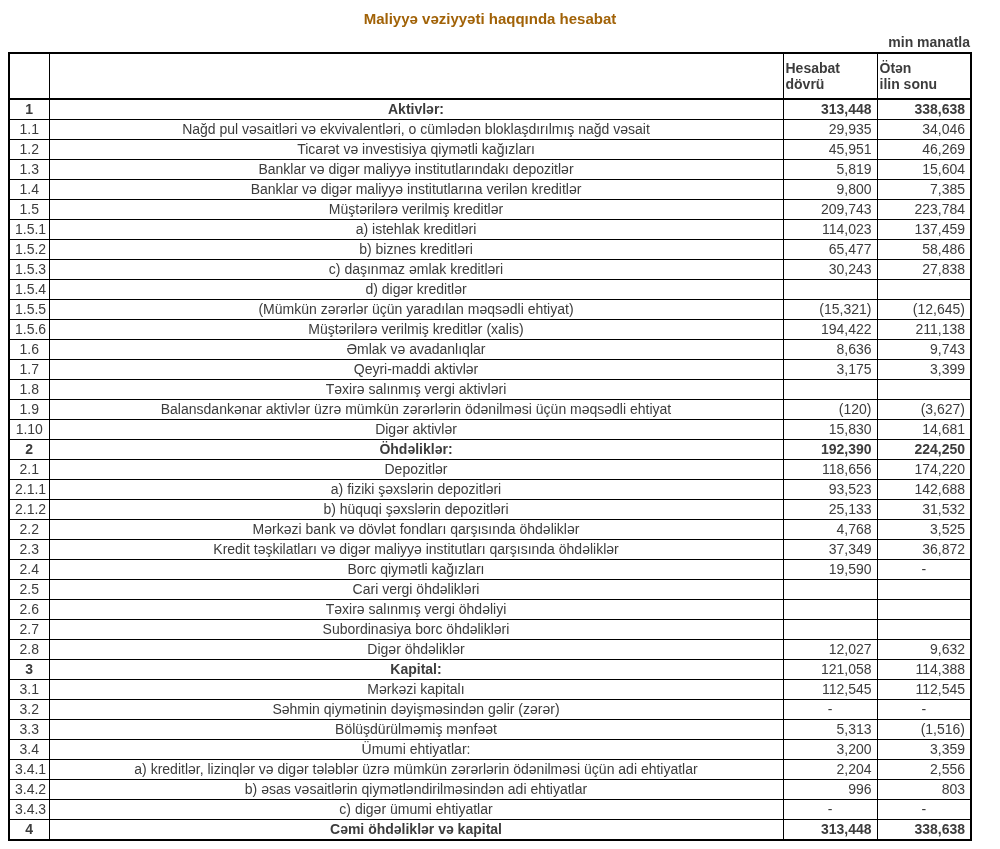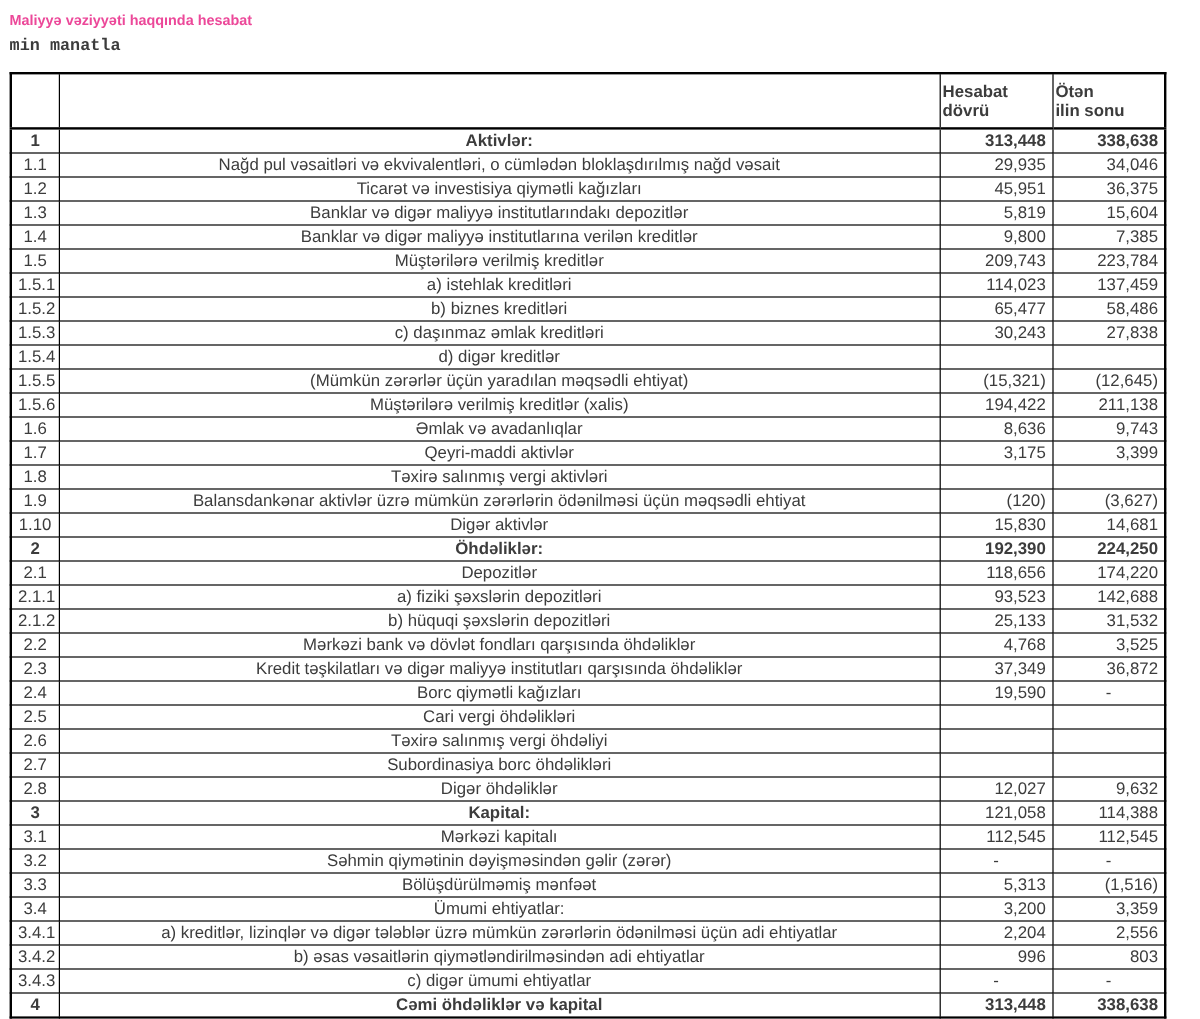--- a/index.html
+++ b/index.html
@@ -10,33 +10,33 @@
     height: 849px;
     overflow: hidden;
     font-family: "Liberation Sans", sans-serif;
     color: #3c3c3c;
   }
   .page {
     width: 964px;
     margin-left: 8px;
   }
   .title {
-    text-align: left;
+    text-align: center;
     font-weight: bold;
-    font-size: 12px;
+    font-size: 15px;
     padding-top: 10px;
-    color: #ec4899;
+    color: #a16207;
   }
   .unit-note {
+    text-align: right;
     font-weight: bold;
     font-size: 14px;
     margin-top: 7px;
-    margin-bottom: 13px;
+    margin-bottom: 2px;
     padding-right: 2px;
-    font-family: Liberation Mono, monospace;
   }
   table.fin {
     border-collapse: collapse;
     width: 100%;
     table-layout: fixed;
     border: 2px solid #000;
   }
   table.fin col.c-num   { width: 40px; }
   table.fin col.c-label { width: auto; }
   table.fin col.c-val   { width: 94px; }
@@ -105,21 +105,21 @@
         <tr>
           <td class="num">1.1</td>
           <td class="label">Nağd pul vəsaitləri və  ekvivalentləri, o cümlədən bloklaşdırılmış nağd vəsait</td>
           <td class="val">29,935</td>
           <td class="val">34,046</td>
         </tr>
         <tr>
           <td class="num">1.2</td>
           <td class="label">Ticarət və investisiya qiymətli kağızları</td>
           <td class="val">45,951</td>
-          <td class="val">36,375</td>
+          <td class="val">46,269</td>
         </tr>
         <tr>
           <td class="num">1.3</td>
           <td class="label">Banklar və digər maliyyə institutlarındakı depozitlər</td>
           <td class="val">5,819</td>
           <td class="val">15,604</td>
         </tr>
         <tr>
           <td class="num">1.4</td>
           <td class="label">Banklar və digər maliyyə institutlarına verilən kreditlər</td>

